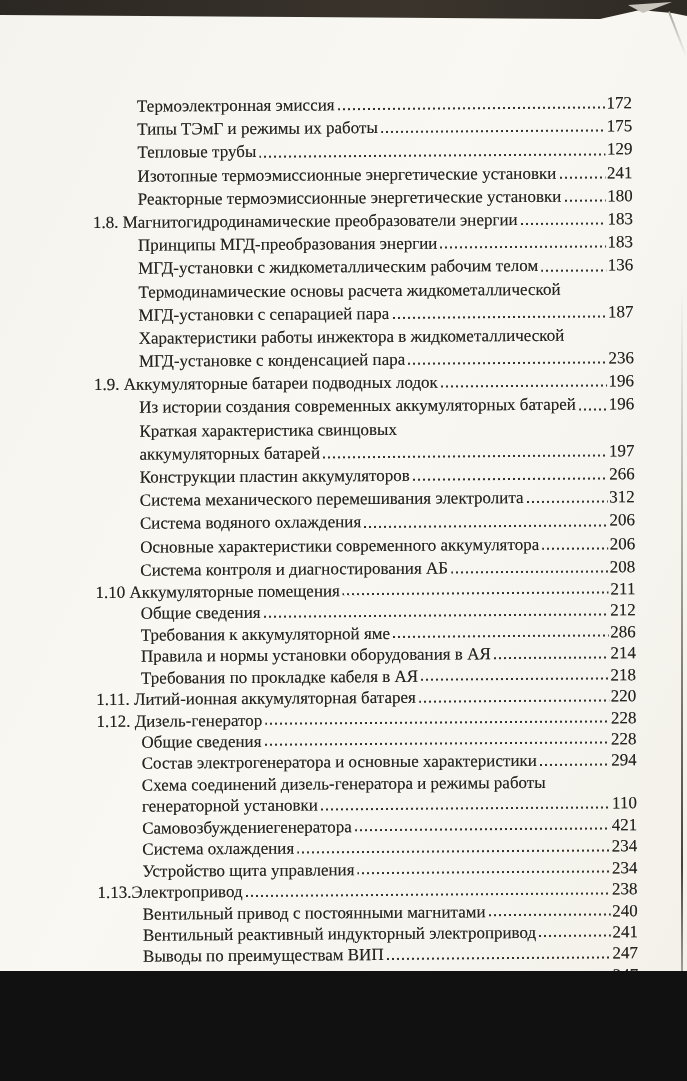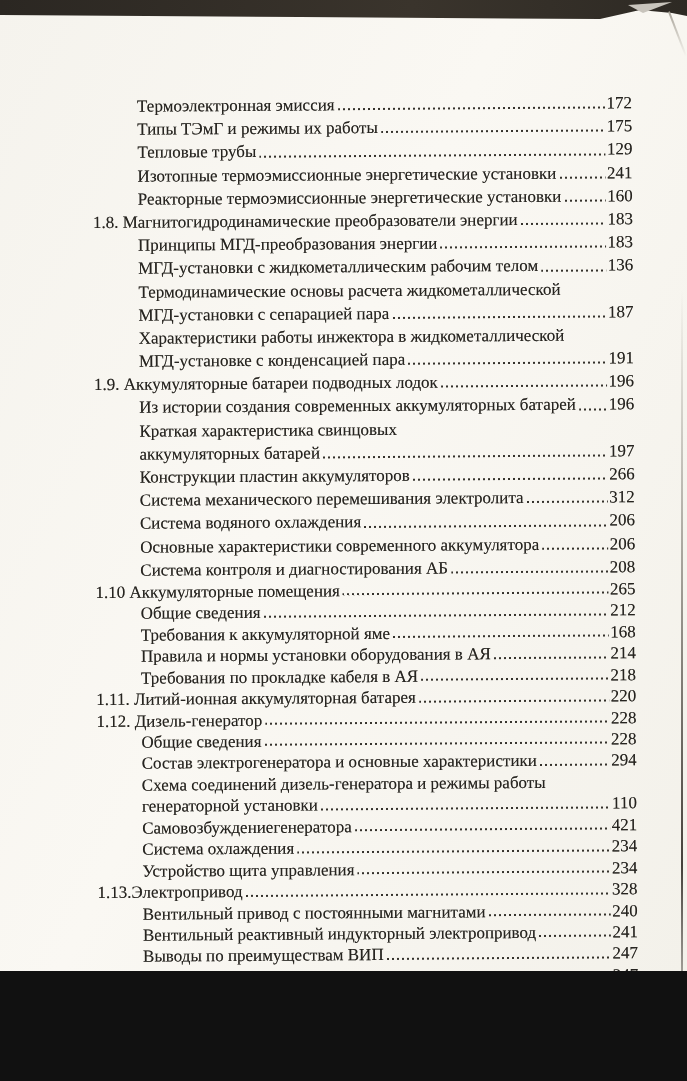--- a/index.html
+++ b/index.html
@@ -104,21 +104,21 @@
         <span class="pg">129</span>
       </div>
       <div class="row sub">
         <span class="t">Изотопные термоэмиссионные энергетические установки</span>
         <span class="leader"></span>
         <span class="pg">241</span>
       </div>
       <div class="row sub">
         <span class="t">Реакторные термоэмиссионные энергетические установки</span>
         <span class="leader"></span>
-        <span class="pg">160</span>
+        <span class="pg">180</span>
       </div>
       <div class="row section">
         <span class="t">1.8. Магнитогидродинамические преобразователи энергии</span>
         <span class="leader"></span>
         <span class="pg">183</span>
       </div>
       <div class="row sub">
         <span class="t">Принципы МГД-преобразования энергии</span>
         <span class="leader"></span>
         <span class="pg">183</span>
@@ -135,21 +135,21 @@
         <span class="t">МГД-установки с сепарацией пара</span>
         <span class="leader"></span>
         <span class="pg">187</span>
       </div>
       <div class="row sub">
         <span class="t">Характеристики работы инжектора в жидкометаллической</span>
       </div>
       <div class="row sub">
         <span class="t">МГД-установке с конденсацией пара</span>
         <span class="leader"></span>
-        <span class="pg">191</span>
+        <span class="pg">236</span>
       </div>
       <div class="row section">
         <span class="t">1.9. Аккумуляторные батареи подводных лодок</span>
         <span class="leader"></span>
         <span class="pg">196</span>
       </div>
       <div class="row sub">
         <span class="t">Из истории создания современных аккумуляторных батарей</span>
         <span class="leader"></span>
         <span class="pg">196</span>
@@ -183,31 +183,31 @@
         <span class="pg">206</span>
       </div>
       <div class="row sub">
         <span class="t">Система контроля и диагностирования АБ</span>
         <span class="leader"></span>
         <span class="pg">208</span>
       </div>
       <div class="row section">
         <span class="t">1.10 Аккумуляторные помещения</span>
         <span class="leader"></span>
-        <span class="pg">265</span>
+        <span class="pg">211</span>
       </div>
       <div class="row sub">
         <span class="t">Общие сведения</span>
         <span class="leader"></span>
         <span class="pg">212</span>
       </div>
       <div class="row sub">
         <span class="t">Требования к аккумуляторной яме</span>
         <span class="leader"></span>
-        <span class="pg">168</span>
+        <span class="pg">286</span>
       </div>
       <div class="row sub">
         <span class="t">Правила и нормы установки оборудования в АЯ</span>
         <span class="leader"></span>
         <span class="pg">214</span>
       </div>
       <div class="row sub">
         <span class="t">Требования по прокладке кабеля в АЯ</span>
         <span class="leader"></span>
         <span class="pg">218</span>
@@ -251,21 +251,21 @@
         <span class="pg">234</span>
       </div>
       <div class="row sub">
         <span class="t">Устройство щита управления</span>
         <span class="leader"></span>
         <span class="pg">234</span>
       </div>
       <div class="row section">
         <span class="t">1.13.Электропривод</span>
         <span class="leader"></span>
-        <span class="pg">328</span>
+        <span class="pg">238</span>
       </div>
       <div class="row sub">
         <span class="t">Вентильный привод с постоянными магнитами</span>
         <span class="leader"></span>
         <span class="pg">240</span>
       </div>
       <div class="row sub">
         <span class="t">Вентильный реактивный индукторный электропривод</span>
         <span class="leader"></span>
         <span class="pg">241</span>

